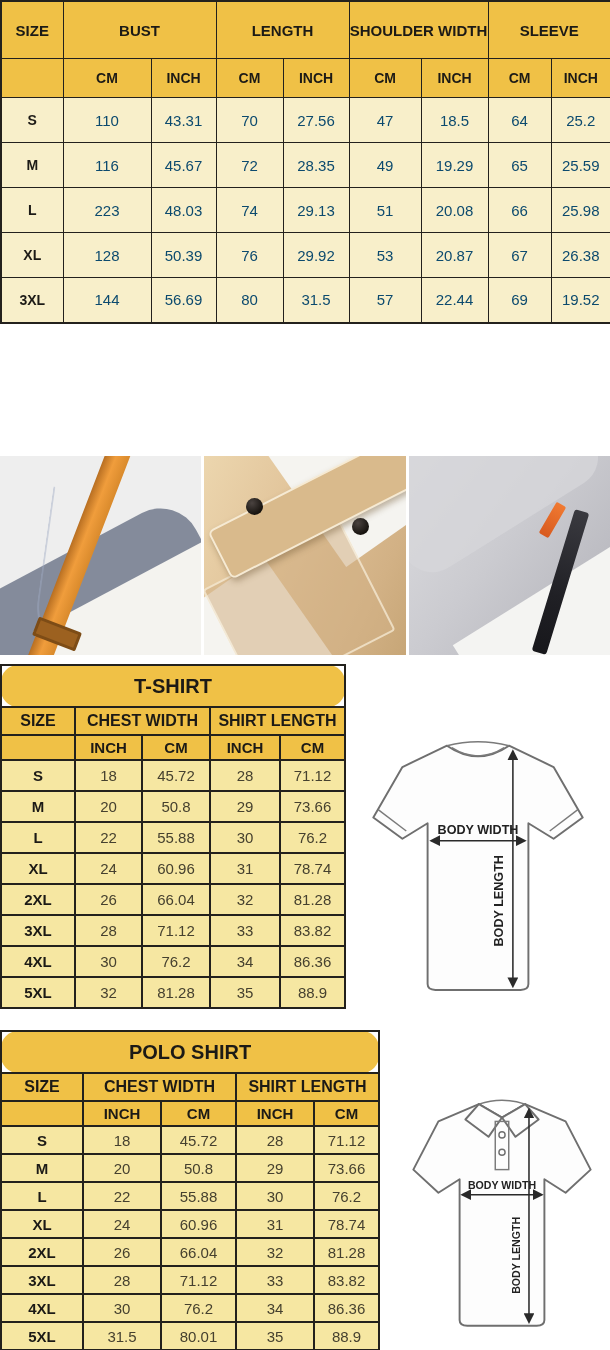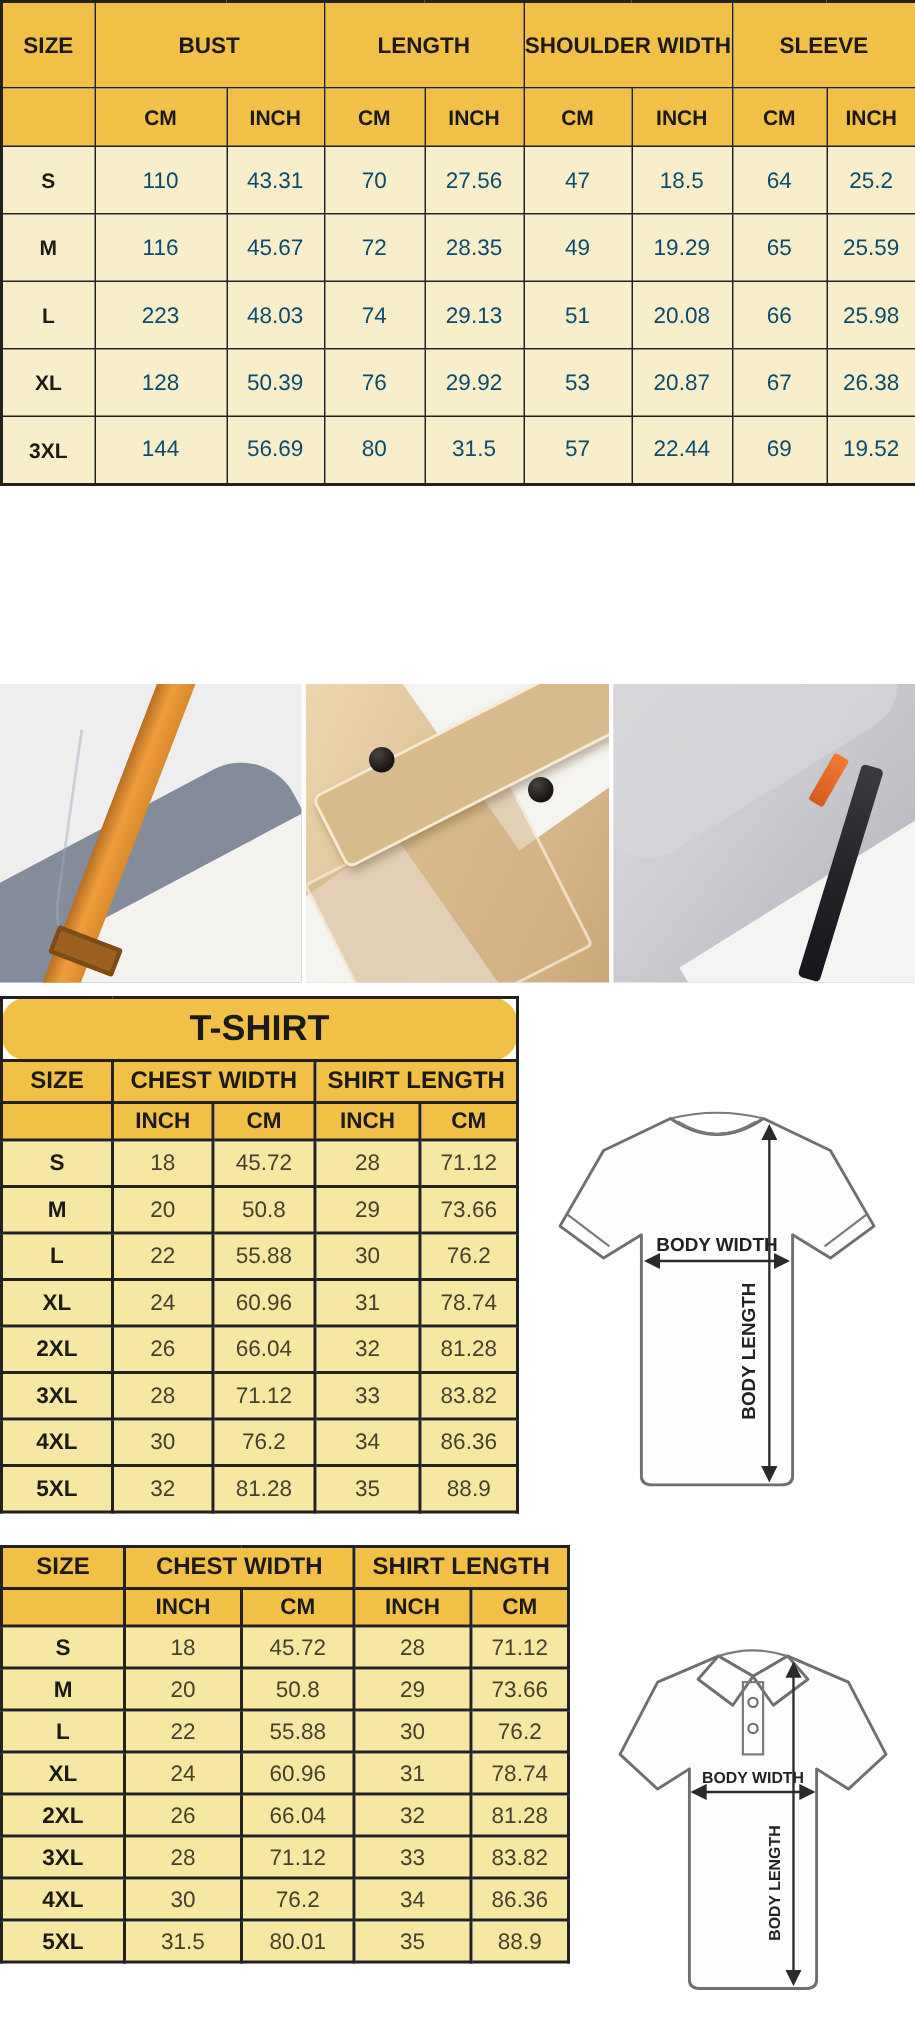--- a/index.html
+++ b/index.html
@@ -16,21 +16,21 @@
   .hoodie .title-cell{height:44px;background:var(--gold,#f0c146);font-size:33px;font-weight:bold;letter-spacing:.5px;}
   .hoodie .h1 th{height:56px;background:var(--gold,#f0c146);font-size:15px;font-weight:bold;}
   .hoodie .h2 th{height:38px;background:var(--gold,#f0c146);font-size:14px;font-weight:bold;}
   .hoodie tbody tr{height:45px;}
   .hoodie tbody th{background:var(--cream,#f8efca);font-size:14px;font-weight:bold;}
   .hoodie tbody td{background:var(--cream,#f8efca);font-size:15px;color:#0c4a6e;}
 
   
   .small{border:2px solid var(--line,#23211d);}
   .small th,.small td{border:2px solid var(--line,#23211d);}
-  .small .title-cell{height:40px;background:var(--gold,#f0c146);font-size:24px;font-weight:bold;border-radius:17px;}
+  .small .title-cell{height:40px;background:var(--gold,#f0c146);font-size:20px;font-weight:bold;border-radius:17px;}
   .small .h1 th{height:26px;background:var(--gold,#f0c146);font-size:16px;font-weight:bold;}
   .small .h2 th{height:23px;background:var(--gold,#f0c146);font-size:15px;font-weight:bold;}
   .small tbody th{background:var(--pale,#f6e7a2);font-size:15px;font-weight:bold;}
   .small tbody td{background:var(--pale,#f6e7a2);font-size:15px;color:#46412f;}
   .tshirt{left:0;top:664px;width:344px;}
   .tshirt tbody tr{height:31px;}
   .polo{left:0;top:1030px;width:378px;}
   .polo tbody tr{height:28px;}
 
   
@@ -309,20 +309,23 @@
 
   <table class="tbl small polo">
     <colgroup>
       <col style="width:82px">
         <col style="width:78px">
         <col style="width:75px">
       <col style="width:78px">
         <col style="width:65px">
     </colgroup>
     <thead>
+      <tr>
+          <th colspan="5" class="title-cell">POLO SHIRT</th>
+        </tr>
       <tr class="h1">
         <th>SIZE</th>
         <th colspan="2">CHEST WIDTH</th>
         <th colspan="2">SHIRT LENGTH</th>
       </tr>
       <tr class="h2">
         <th></th>
         <th>INCH</th>
         <th>CM</th>
         <th>INCH</th>

